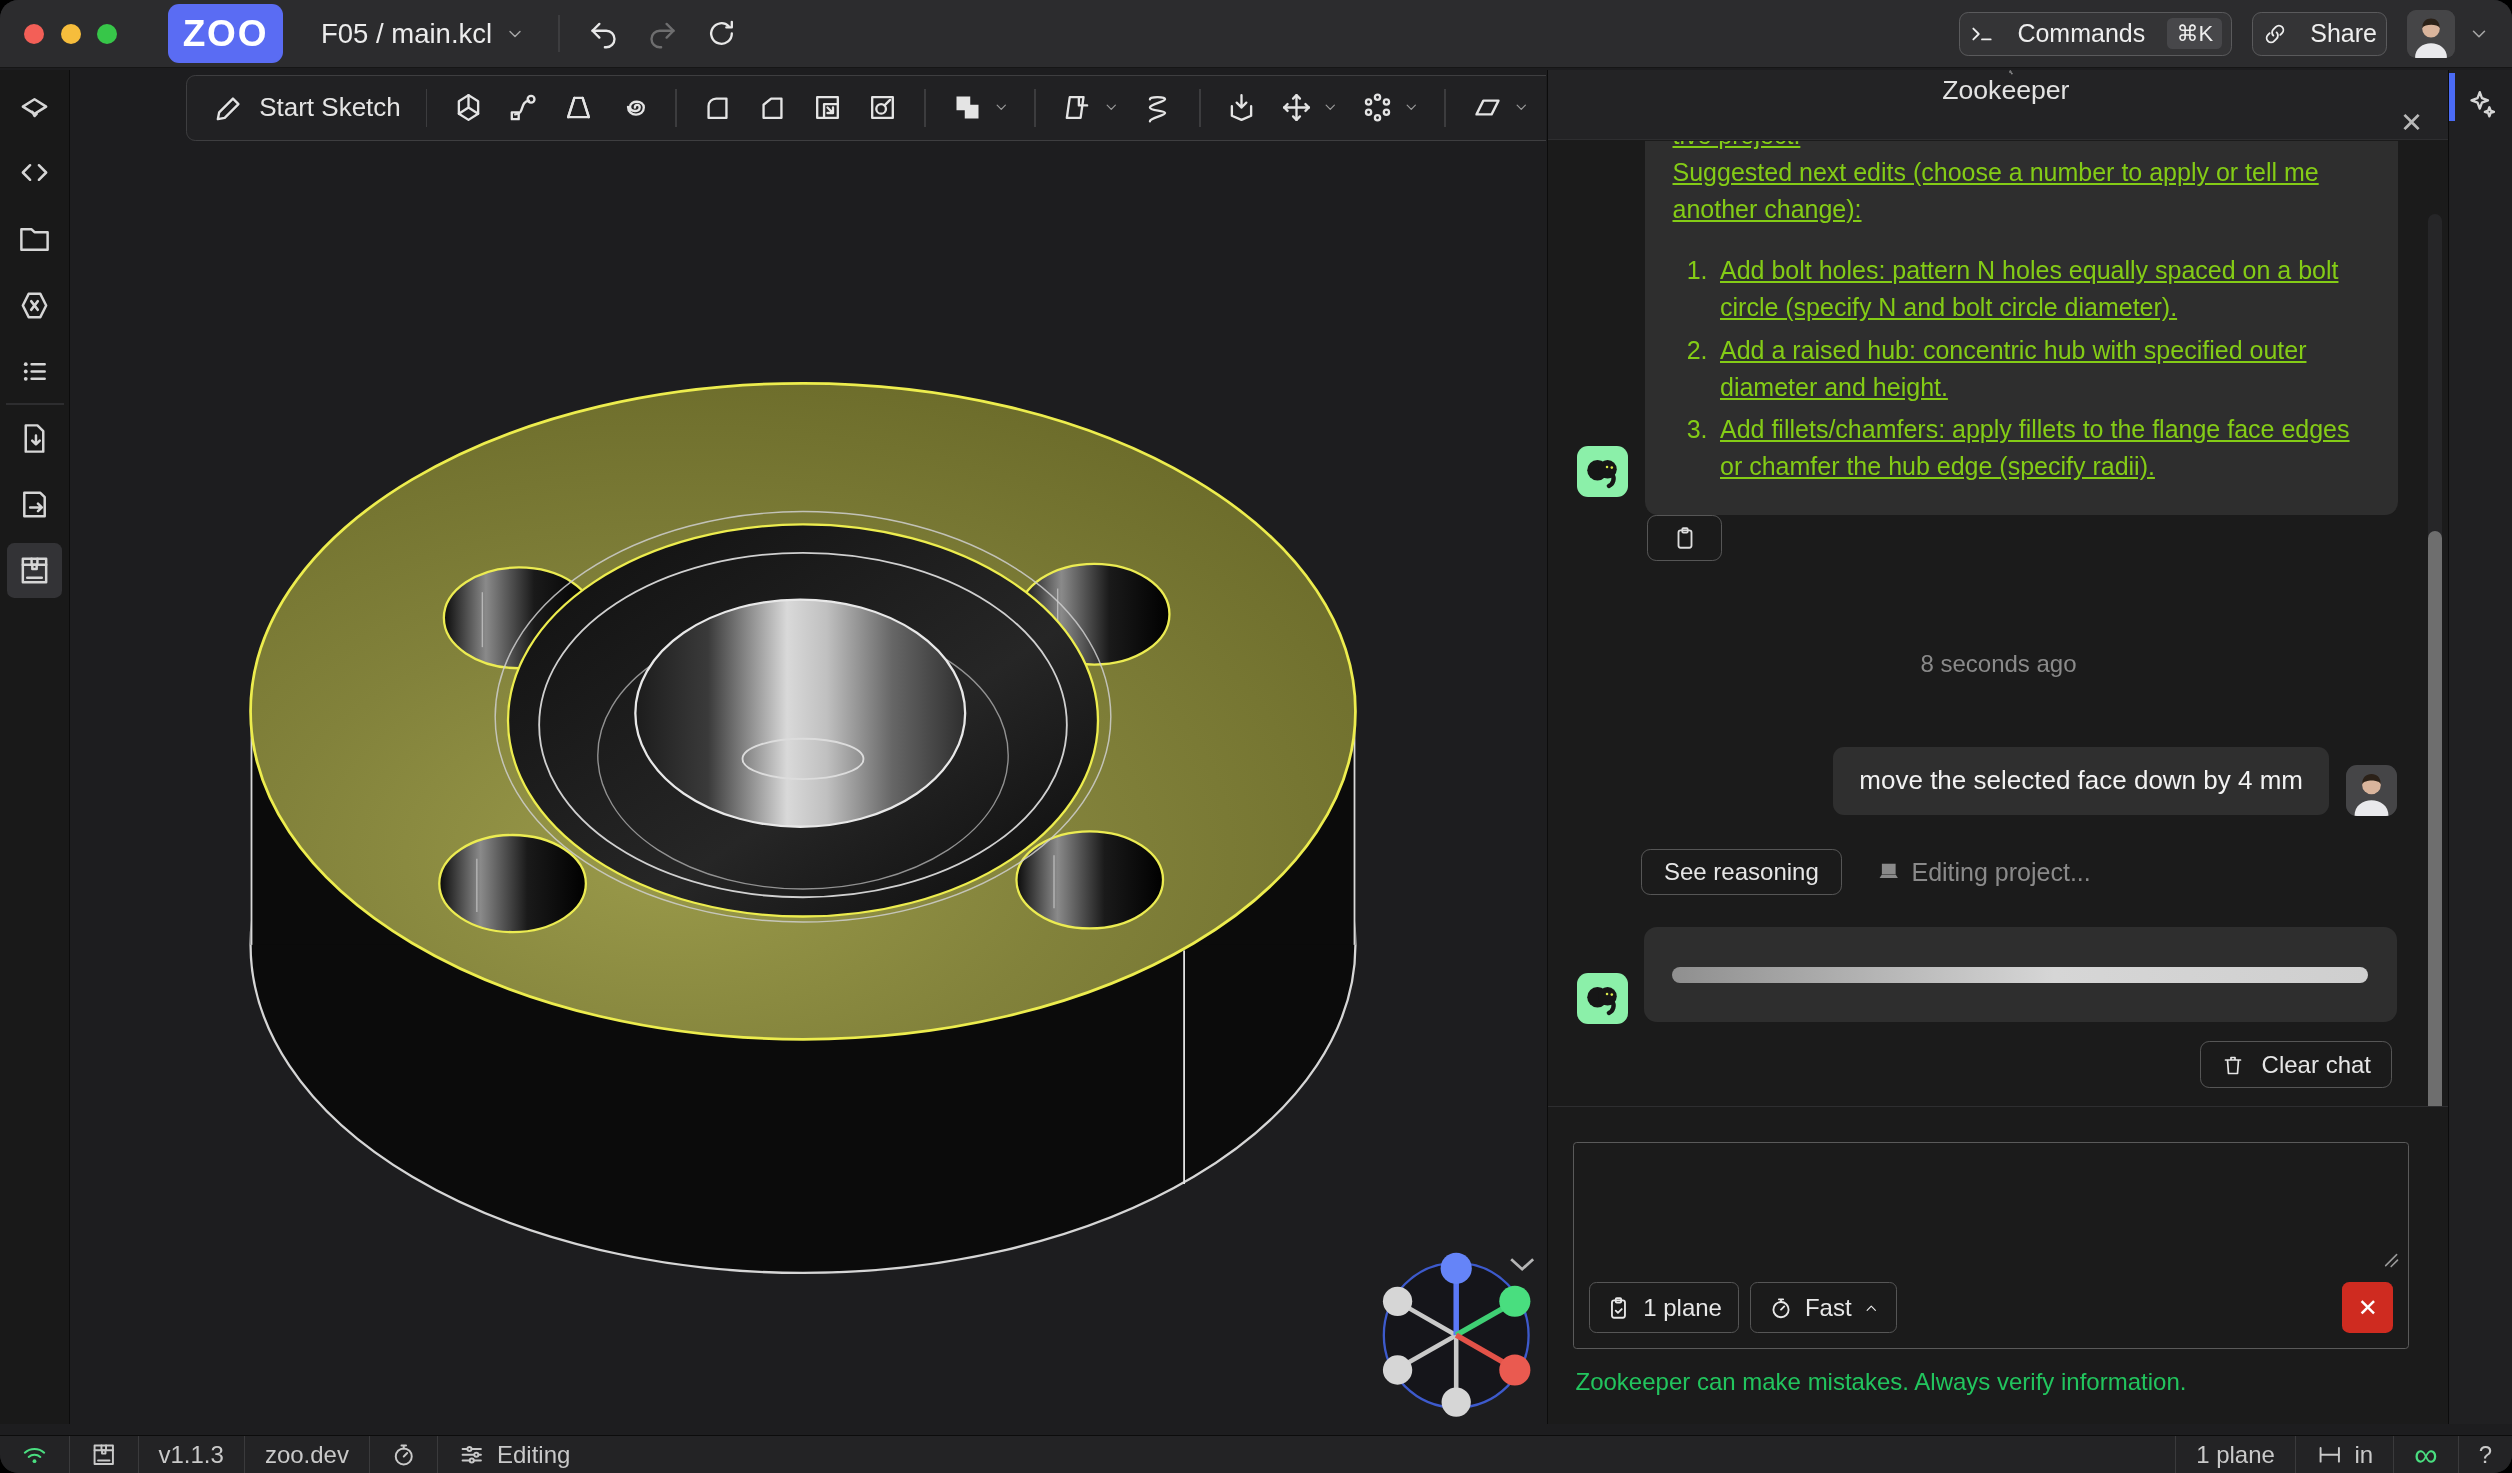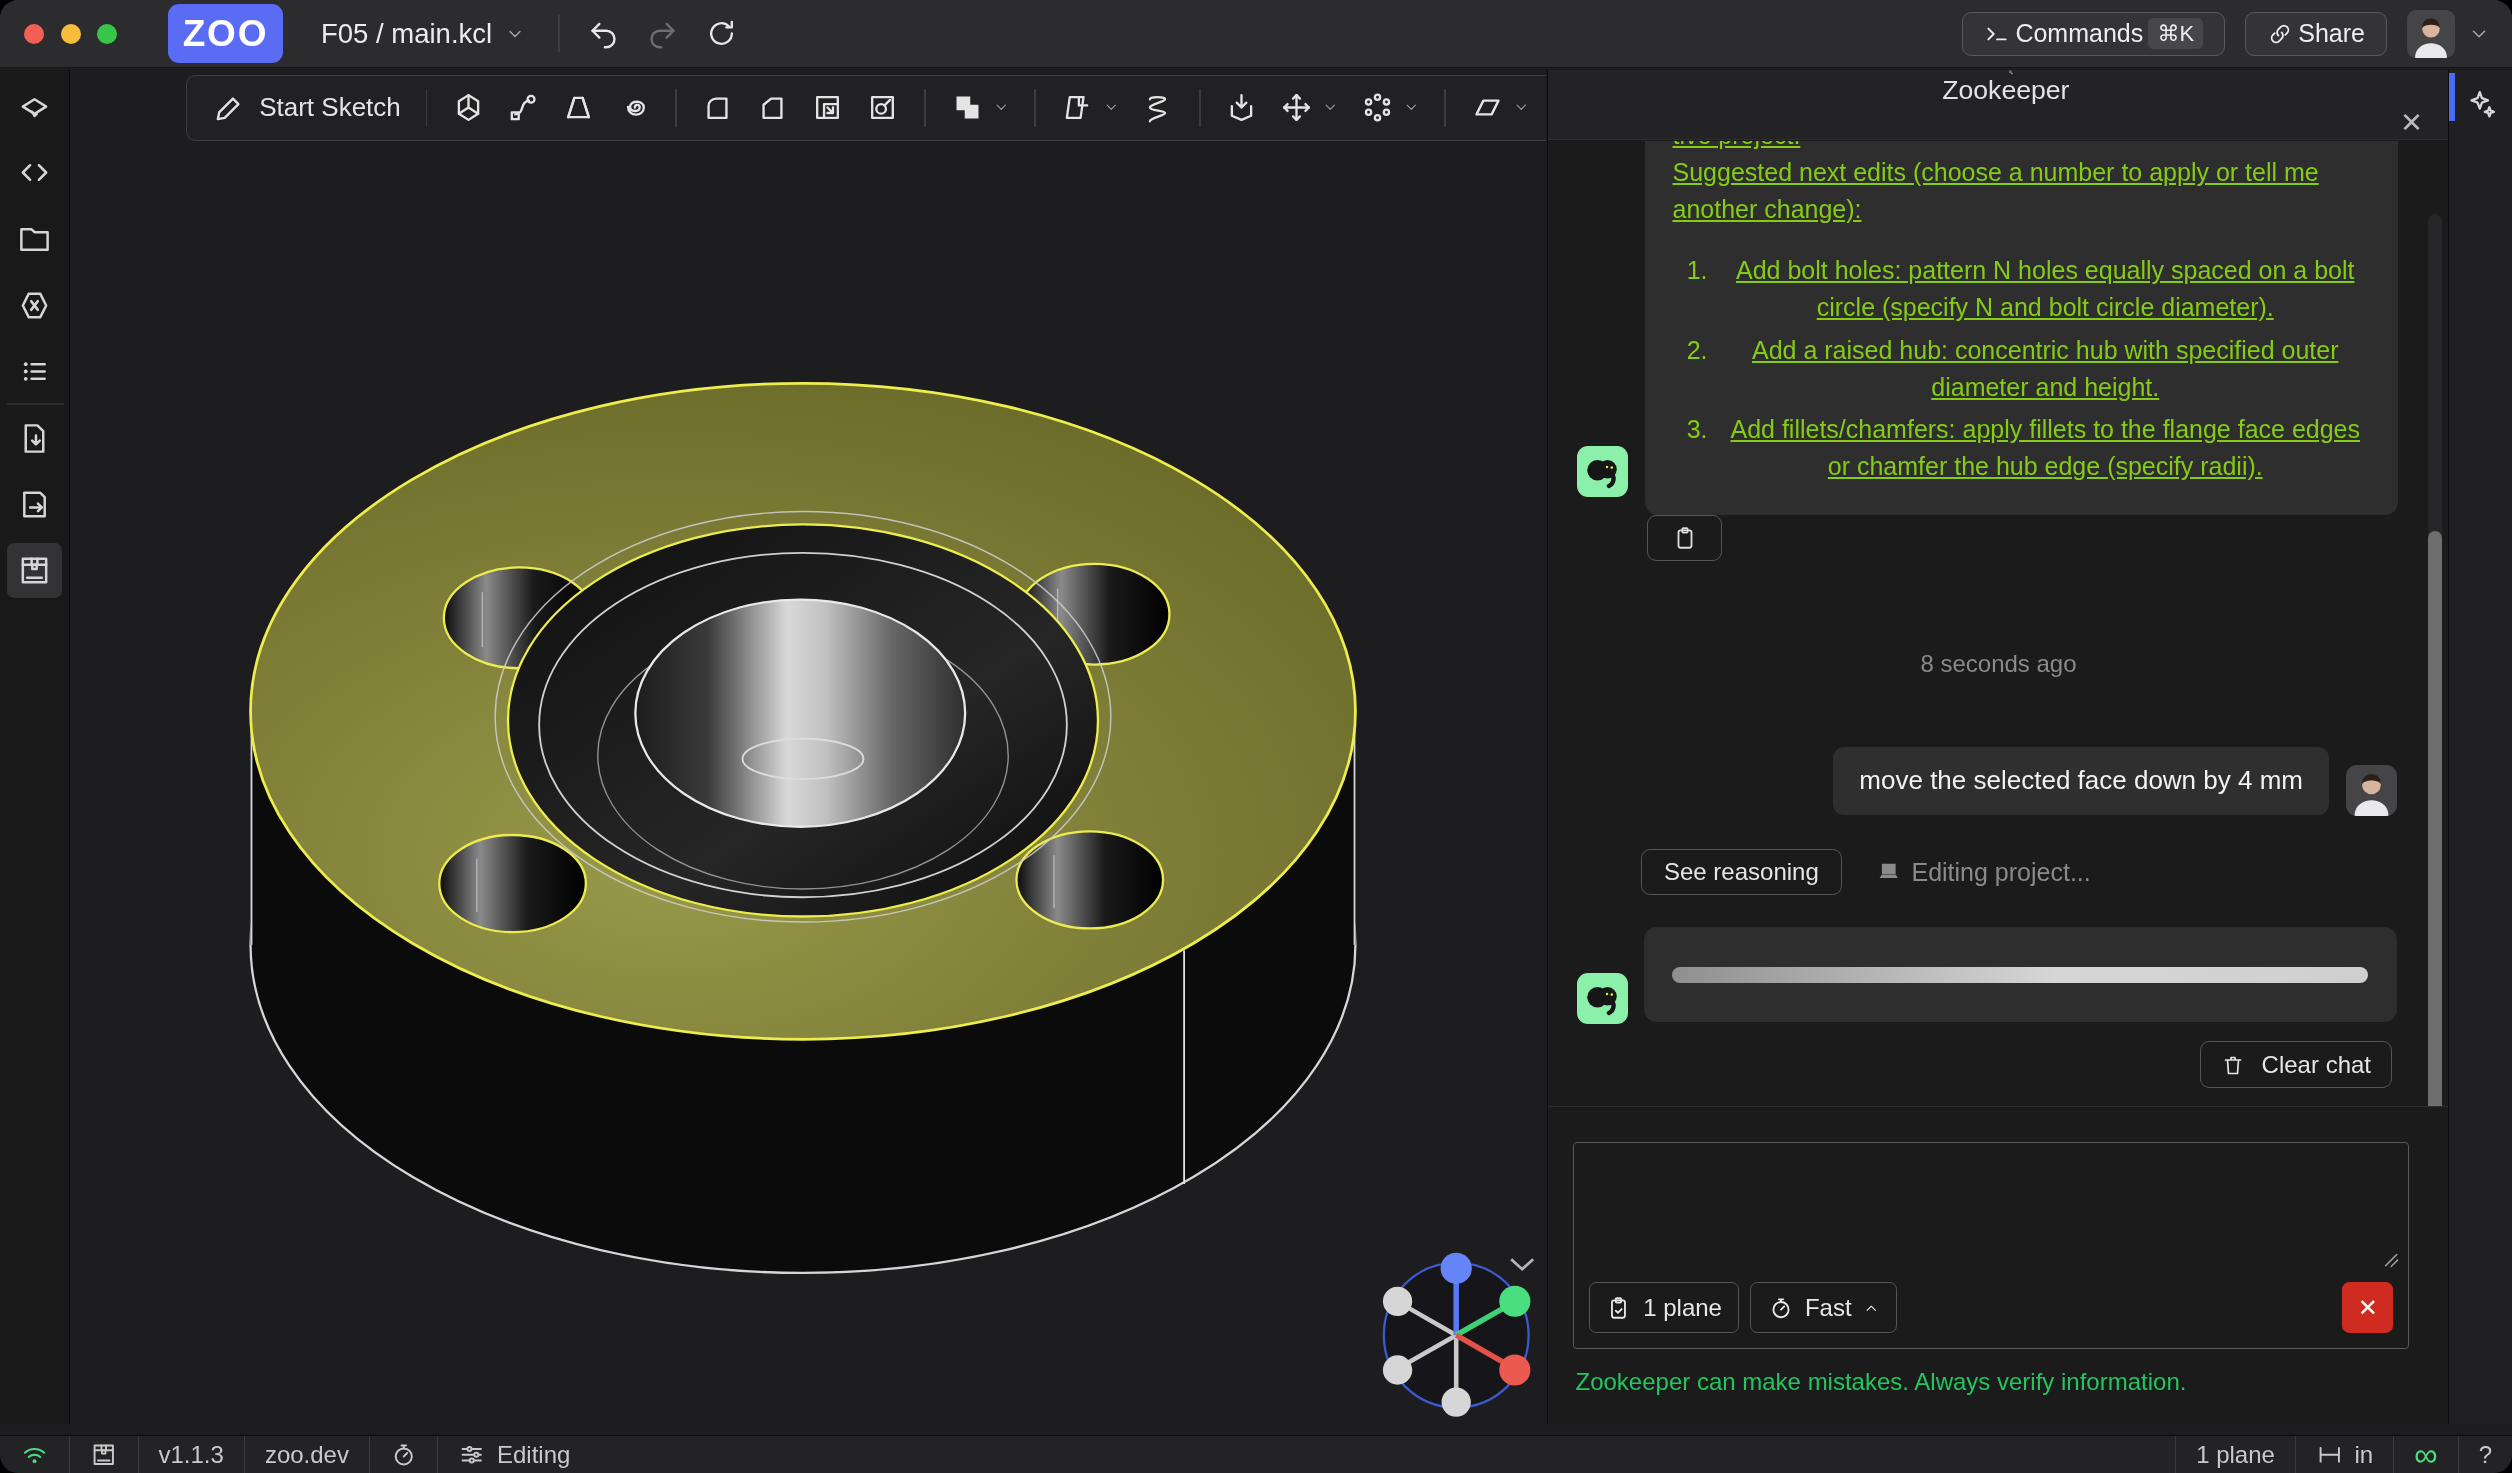--- a/index.html
+++ b/index.html
@@ -11,21 +11,21 @@
   .titlebar { position:absolute; top:0; left:0; right:0; height:68px; background:#2c2c2e; border-bottom:1.8px solid #161616; display:flex; align-items:center; }
   .lights { display:flex; gap:16.5px; margin-left:24px; }
   .light { width:20px; height:20px; border-radius:50%; }
   .light.red{ background:#f35f57; } .light.yellow{ background:#f6bd3c; } .light.green{ background:#37c649; }
   .logo { margin-left:51px; width:115px; height:59px; border-radius:11px; background:#5a6cf3; display:flex; align-items:center; justify-content:center; font-weight:bold; font-size:37px; letter-spacing:1.8px; color:#fff; }
   .doc-title { margin-left:38px; display:flex; align-items:center; gap:13px; font-size:27.5px; color:#ececec; }
   .tb-sep { width:1.8px; height:37px; background:#3d3d3f; margin-left:33px; }
   .histbtns { display:flex; align-items:center; gap:26px; margin-left:27.5px; }
   .chev { color:#a5a5a5; }
   .spacer { flex:1; }
-  .tb-btn { height:44px; display:flex; align-items:center; gap:5px; padding:0 21px; border:1.8px solid #5a5a5c; border-radius:9.2px; background:#343436; font-size:25px; color:#eee; margin-right:20px; }
+  .tb-btn { height:44px; display:flex; align-items:center; gap:22px; padding:0 9px; border:1.8px solid #5a5a5c; border-radius:9.2px; background:#343436; font-size:25px; color:#eee; margin-right:20px; }
   .kbd { background:#47474a; border-radius:5.5px; padding:2.7px 9.2px; font-size:22px; }
   .avatar { width:48px; height:48px; border-radius:9.2px; background:#3a3a3c; overflow:hidden; position:relative; margin-right:11px; }
   .avatar svg { width:100%; height:100%; }
   .titlebar .avatar { margin-right:13px; }
 
   
   .left-rail { position:absolute; top:70px; left:0; width:70px; bottom:49px; background:#191919; border-right:1.8px solid #0c0c0c; }
   .rail-btn { position:absolute; left:7.3px; width:55px; height:55px; border-radius:7.3px; display:flex; align-items:center; justify-content:center; color:#d6d6d6; }
   .rail-btn.active { background:#333336; }
   .rail-sep { position:absolute; left:5.5px; right:5.5px; top:333px; height:1.8px; background:#2d2d2f; }
@@ -42,21 +42,21 @@
   .dd { color:#9a9a9a; margin-left:1.8px; }
   .scene { position:absolute; inset:0; }
 
   
   .chat-panel { position:absolute; top:70px; left:1547px; width:902px; bottom:49px; background:#1b1b1b; border-left:1.8px solid #0c0c0c; }
   .chat-header { position:absolute; top:0; left:0; right:0; height:70px; background:#232325; border-bottom:1.8px solid #2e2e30; display:flex; align-items:center;flex-direction:column; }
   .chat-header .title { font-size:26.6px; color:#e3e3e3; margin-left:14.7px; }
   .chat-header .close { margin-left:auto; margin-right:26px; color:#b9b9b9; font-size:27.5px; }
   .chat-scroll { position:absolute; top:71px; left:0; right:0; height:965px; overflow:hidden; }
   .msg-bubble { position:absolute; left:97px; top:-44px; width:753px; background:#2e2e2e; border-radius:13px; padding:20px 27.5px 24px 27.5px; font-size:25px; line-height:37px; color:#84cc16;text-decoration:underline; }
-  .msg-bubble ol { margin:24px 0 0 42px;text-align:center; }
+  .msg-bubble ol { margin:24px 0 0 42px; }
   .msg-bubble li { margin-bottom:5.5px; padding-left:5.5px; }
   .bot-avatar { position:absolute; width:51px; height:51px; border-radius:11px; background:#8bf0a9; display:flex; align-items:center; justify-content:center; overflow:hidden; }
   .bot-avatar svg{ width:44px; height:44px; }
   .bot-a1 { left:29px; top:305px; }
   .copy-btn { position:absolute; left:99px; top:374px; width:75px; height:46px; border:1.8px solid #565656; border-radius:9.2px; display:flex; align-items:center; justify-content:center; color:#ddd; }
   .timestamp { position:absolute; top:509px; left:0; right:0; text-align:center; color:#8a8a8a; font-size:24px; }
   .user-bubble { position:absolute; right:120px; top:606px; background:#2f2f2f; border-radius:11px; padding:18.3px 26px; font-size:26px; color:#f2f2f2; white-space:nowrap; }
   .user-avatar { position:absolute; right:52px; top:624px; width:51px; height:51px; border-radius:11px; background:#2a2a2c; overflow:hidden; }
   .user-avatar svg{ width:100%; height:100%; }
   .reason-row { position:absolute; left:93px; top:708px; height:46px; display:flex; align-items:center; }

